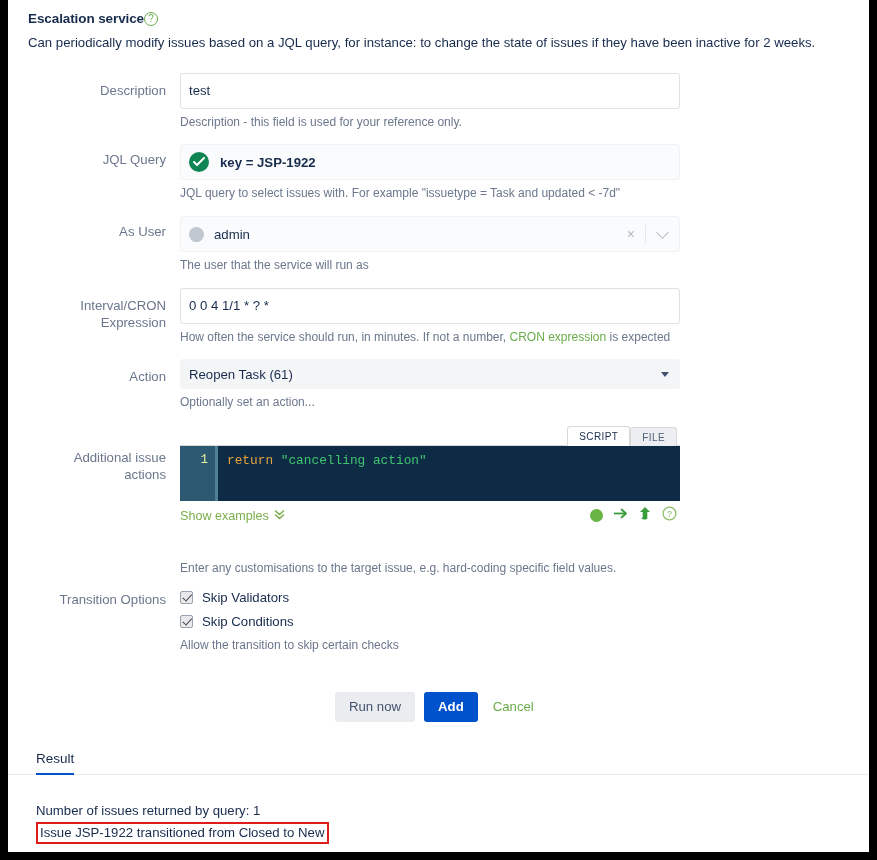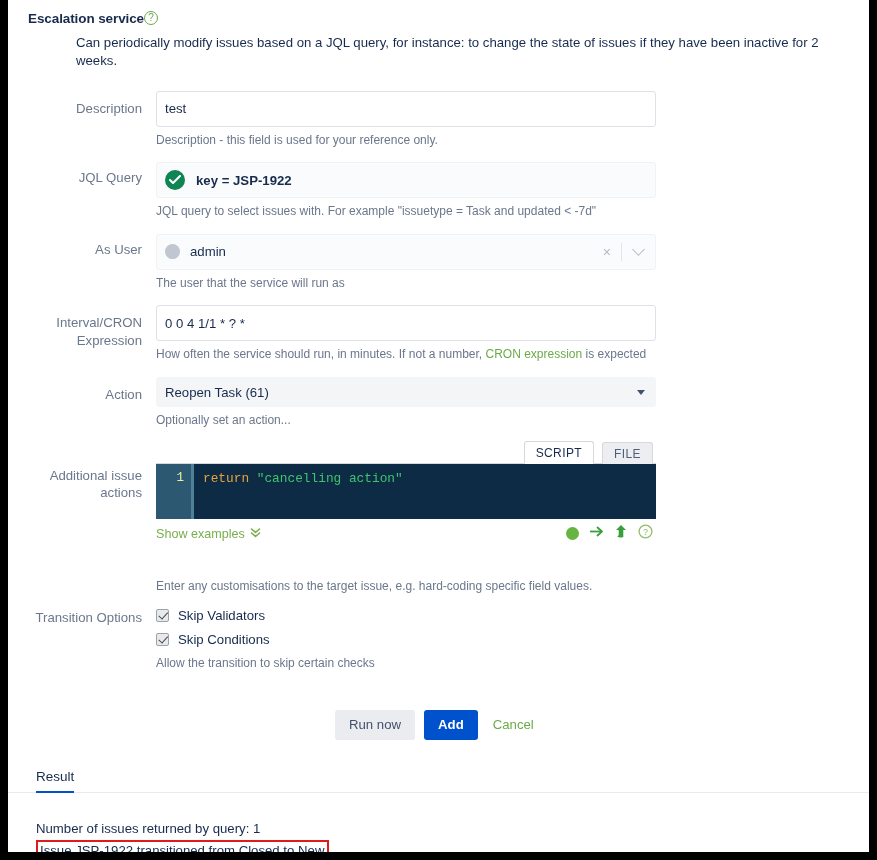--- a/index.html
+++ b/index.html
@@ -22,21 +22,21 @@
     background: #ffffff;
     overflow: hidden;
   }
 
   
   .hdr {
     padding: 11px 20px 0 20px;
   }
   .hdr-title-row {
     display: flex;
-    align-items: flex-start;
+    align-items: flex-end;
   }
   .hdr-title {
     font-size: 13.5px;
     font-weight: bold;
     color: #172b4d;
     letter-spacing: -0.1px;
   }
   .help-circle {
     display: inline-block;
     width: 14px;
@@ -54,21 +54,20 @@
     font-size: 10px;
     line-height: 13px;
     color: #6aab4a;
     font-family: "Liberation Sans", sans-serif;
   }
   .hdr-desc {
     margin-top: 8px;
     font-size: 13.2px;
     color: #172b4d;
     line-height: 1.35;
-    margin-left: 48px;
   }
 
   
   .form {
     margin-top: 21px;
   }
   .row {
     display: flex;
     align-items: flex-start;
     margin-bottom: 0;
@@ -76,20 +75,21 @@
   .label {
     width: 148px;
     min-width: 148px;
     text-align: right;
     padding-right: 14px;
     box-sizing: border-box;
     font-size: 13.2px;
     color: #6b778c;
     line-height: 1.3;
     padding-top: 9px;
+    margin-left: 24px;
   }
   .label.lbl-tight { padding-top: 7px; }
   .field {
     width: 500px;
     position: relative;
   }
   .hint {
     font-size: 12px;
     color: #6b778c;
     margin-top: 6px;
@@ -220,33 +220,32 @@
   .tabs {
     display: flex;
     justify-content: flex-end;
     align-items: flex-end;
     height: 21px;
     border-bottom: 1px solid #d8d8d8;
     padding-right: 3px;
     box-sizing: border-box;
   }
   .tab {
-    font-size: 12px;
+    font-size: 10px;
     letter-spacing: 0.4px;
     color: #505f79;
     padding: 4px 11px 3px 11px;
     border: 1px solid #d8d8d8;
     border-bottom: none;
     border-radius: 3px 3px 0 0;
     background: #eceef1;
     position: relative;
     top: 1px;
     cursor: pointer;
     font-family: "Liberation Sans", sans-serif;
-    margin-left: 8px;
   }
   .tab.active {
     background: #ffffff;
     color: #172b4d;
     border-bottom: 1px solid #ffffff;
   }
   .code-area {
     background: #0d2b45;
     height: 55px;
     display: flex;

